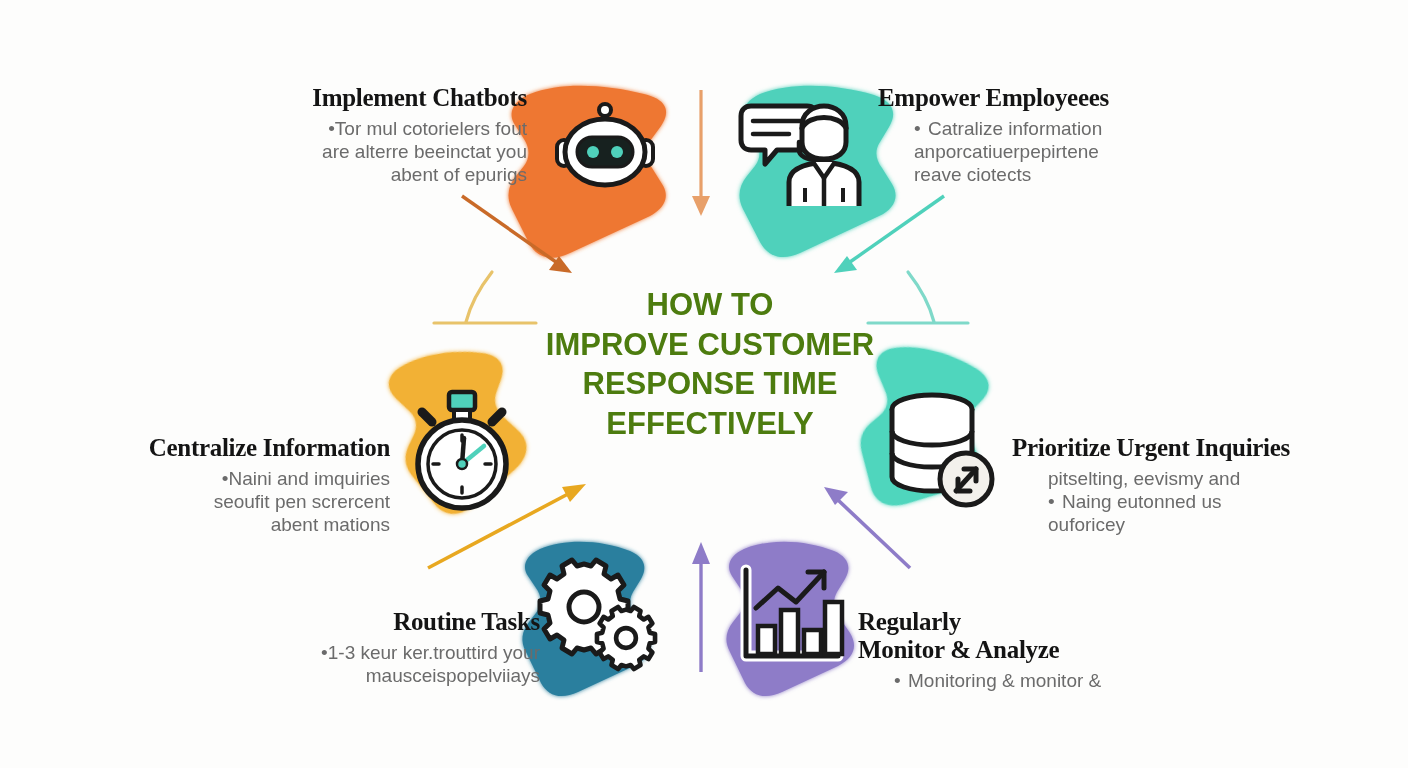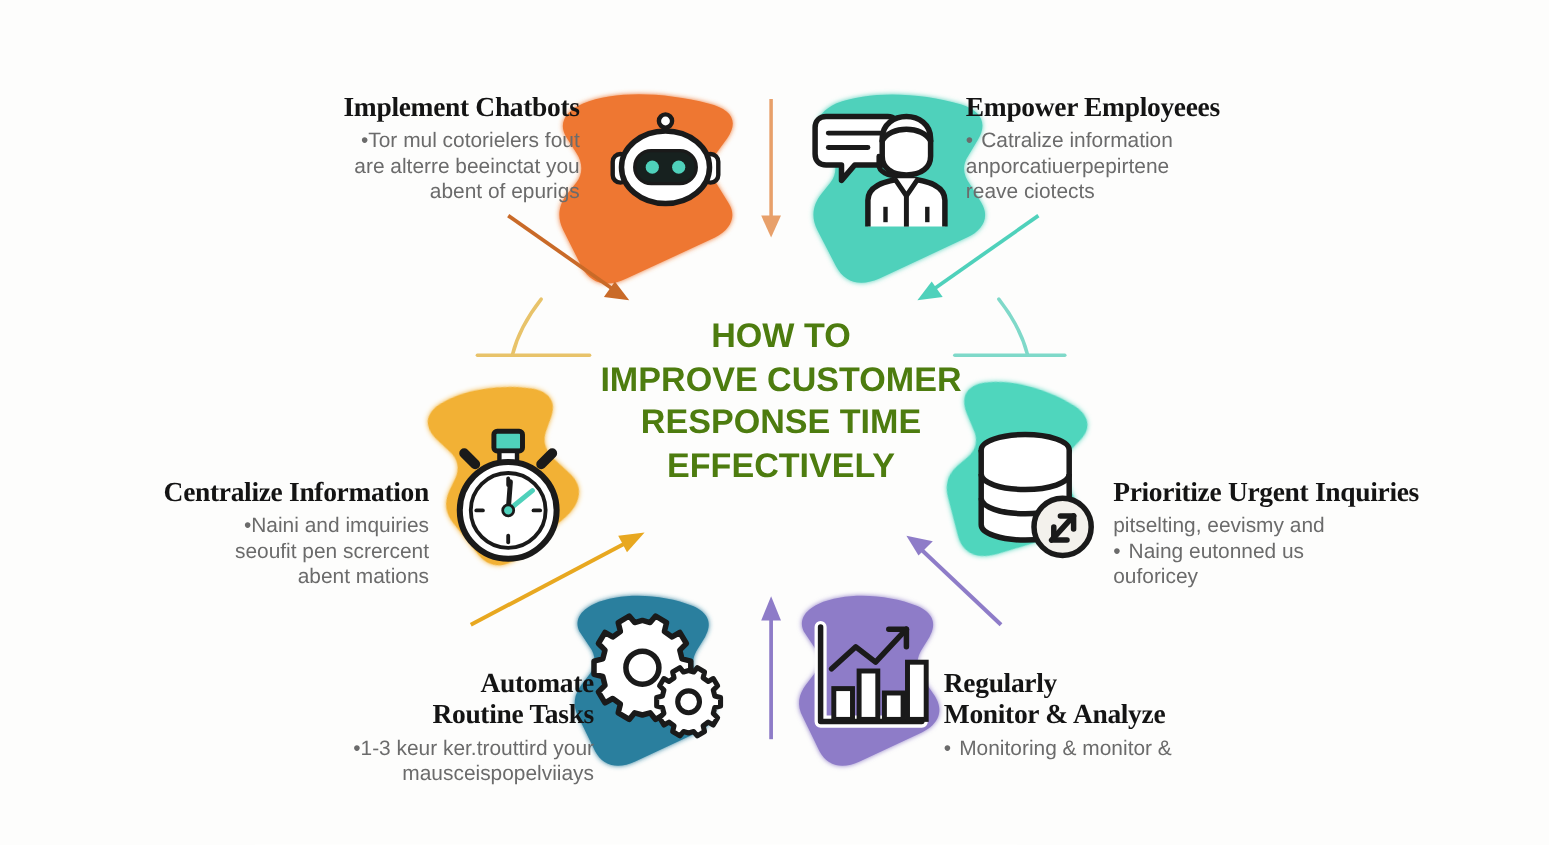--- a/index.html
+++ b/index.html
@@ -45,20 +45,21 @@
     font-family: "Liberation Sans", sans-serif;
     font-size: 19px;
     line-height: 1.22;
     color: #6b6b6b;
     margin: 0;
     padding: 0;
     list-style: none;
   }
   .node-body li {
     position: relative;
+    margin-left: 36px;
   }
   .node-body li .bullet-dot {
     display: inline-block;
     width: 14px;
     color: #6b6b6b;
   }
 
   .align-right { text-align: right; }
   .align-left  { text-align: left;  }
 
@@ -333,21 +334,20 @@
       <span style="display:block">Regularly</span>
       <span style="display:block">Monitor &amp; Analyze</span>
     </div>
     <ul class="node-body">
       <li><span class="bullet-dot">•</span><span>Monitoring &amp; monitor &amp;</span></li>
     </ul>
   </div>
 
   <div class="node-text align-right" id="txt-automate">
     <div class="node-title">
-      <span style="display:block">Automate</span>
       <span style="display:block">Routine Tasks</span>
     </div>
     <ul class="node-body">
       <li><span class="bullet-dot">•</span><span>1-3 keur ker.trouttird your</span></li>
       <li>mausceispopelviiays</li>
     </ul>
   </div>
 
   <div class="node-text align-right" id="txt-centralize">
     <div class="node-title">Centralize Information</div>

